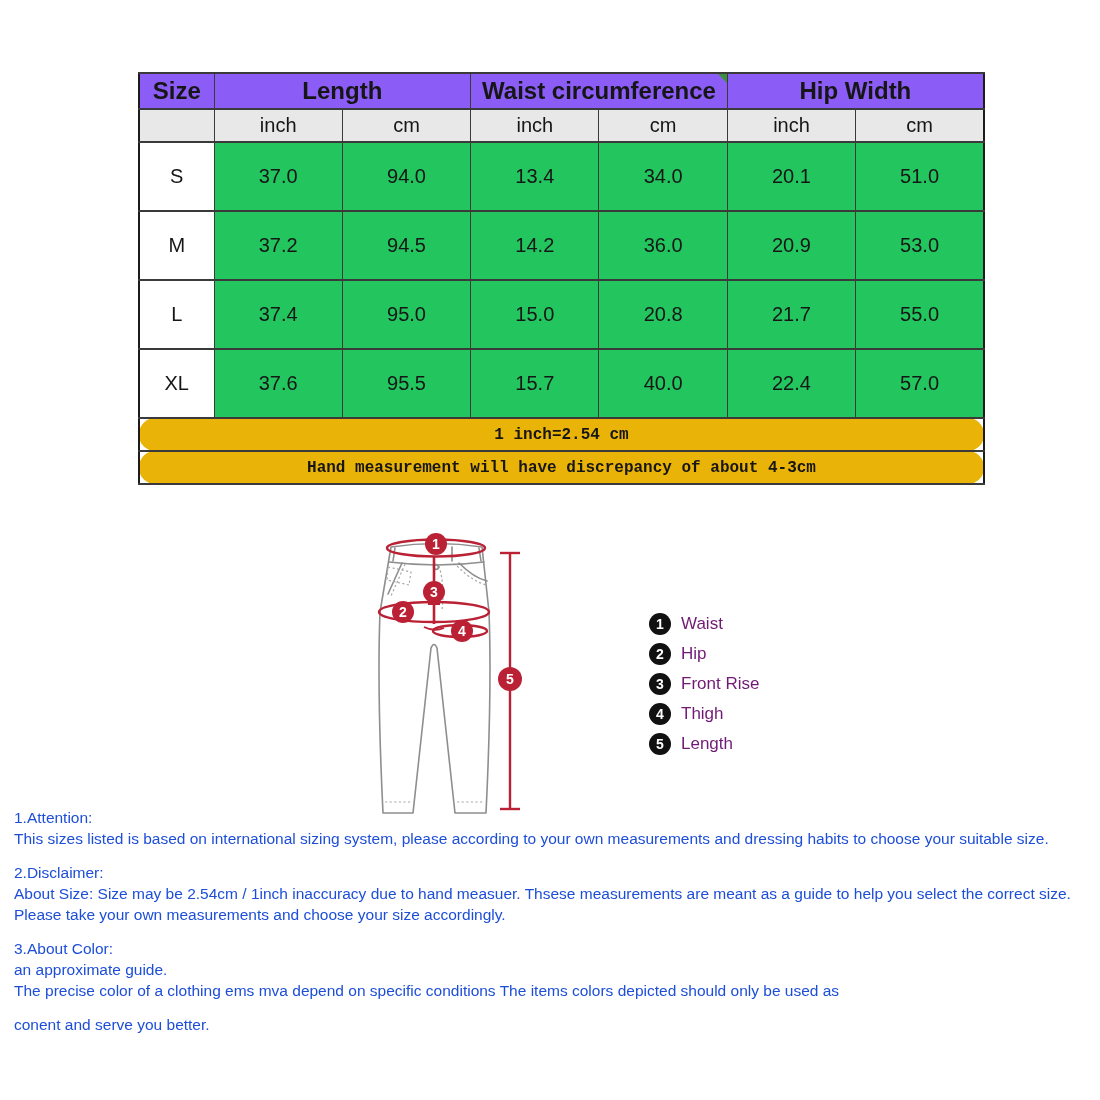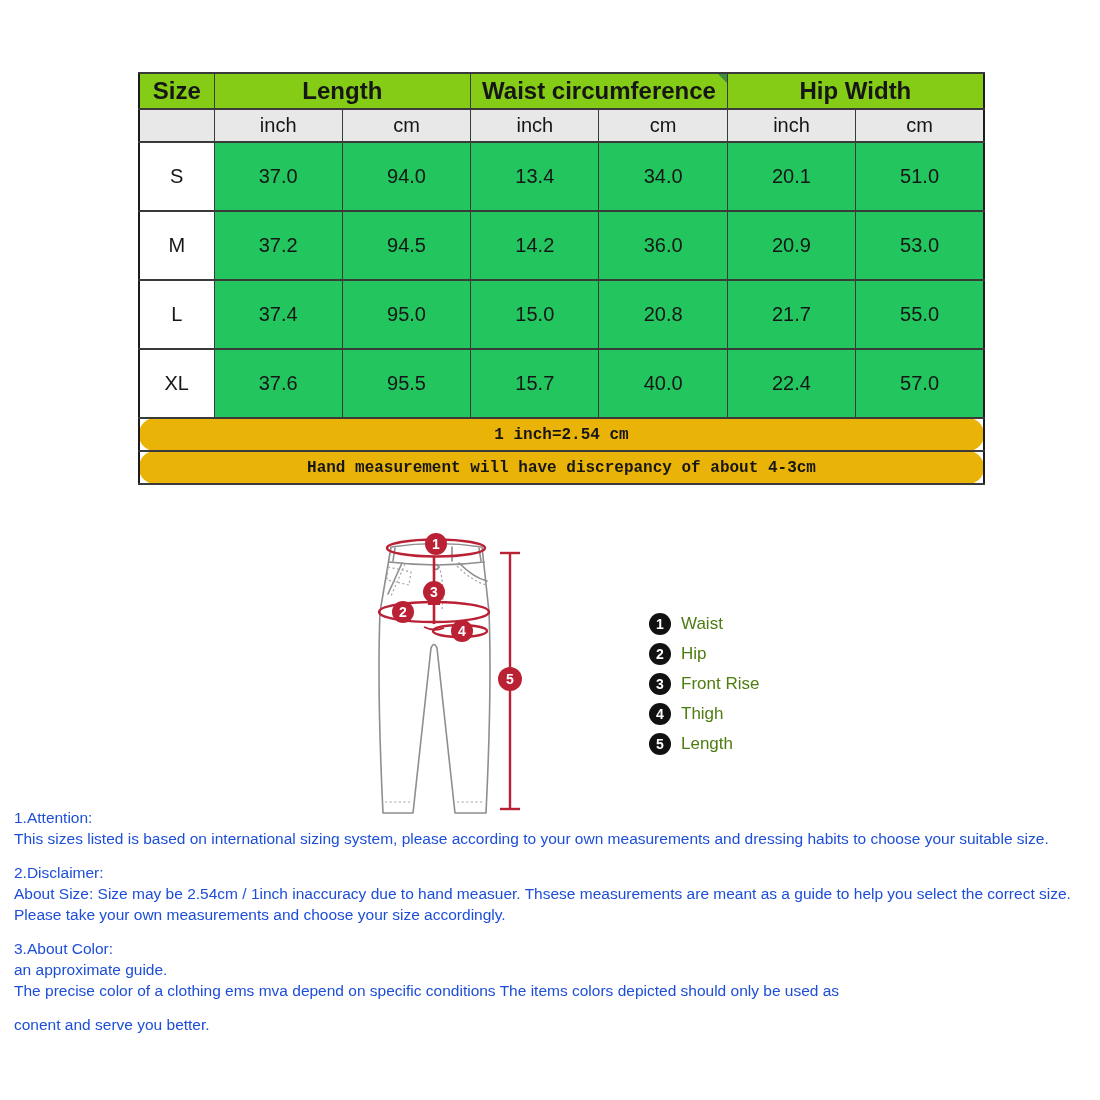--- a/index.html
+++ b/index.html
@@ -4,37 +4,37 @@
 <style>
   html,body{margin:0;padding:0;background:#ffffff;}
   .stage{position:relative;width:1100px;height:1100px;background:#ffffff;overflow:hidden;
          font-family:"Liberation Sans",sans-serif;color:#161616;}
 
   
   table.size-table{position:absolute;left:138px;top:72px;width:847px;border-collapse:collapse;
                    table-layout:fixed;border:2px solid #1c1c1c;}
   .size-table th,.size-table td{border:1px solid #3a3a3a;border-top-width:2px;border-bottom-width:2px;
                                 text-align:center;vertical-align:middle;padding:0;overflow:hidden;}
-  .size-table tr.grp-row th{background:#84cc16;font-weight:bold;font-size:24px;height:34px;position:relative;}
+  .size-table tr.grp-row th{background:#8b5cf6;font-weight:bold;font-size:24px;height:34px;position:relative;}
   .size-table tr.unit-row th{background:#e8e8e8;font-weight:normal;font-size:20px;height:31px;}
   .size-table tr.data-row th{font-weight:normal;font-size:20px;height:67px;background:#fff;}
   .size-table tr.data-row td{font-size:20px;background:#22c55e;}
   .size-table tr.note-row td{font-family:"Liberation Mono",monospace;font-weight:bold;font-size:16px;height:31px;background:#eab308;border-radius:16px;}
   .flag{position:absolute;top:0;right:0;width:0;height:0;
         border-top:9px solid #3e8e41;border-left:9px solid transparent;}
 
   
   .diagram-svg{position:absolute;left:360px;top:515px;}
 
   
   .legend{position:absolute;left:649px;top:609px;}
   .legend-row{height:30px;display:flex;align-items:center;}
   .legend-num{width:22px;height:22px;border-radius:50%;background:#111111;color:#ffffff;
               font-size:14px;font-weight:bold;display:flex;align-items:center;justify-content:center;flex:0 0 22px;}
-  .legend-label{font-size:17px;color:#4d7c0f;margin-left:10px;}
+  .legend-label{font-size:17px;color:#701a75;margin-left:10px;}
 
   
   .notes{position:absolute;left:14px;top:807px;width:1078px;font-size:15.5px;line-height:21px;color:#1d4ed8;}
   .sec{margin:0 0 13px 0;}
 </style>
 </head>
 <body>
 
 <div class="stage">
 

